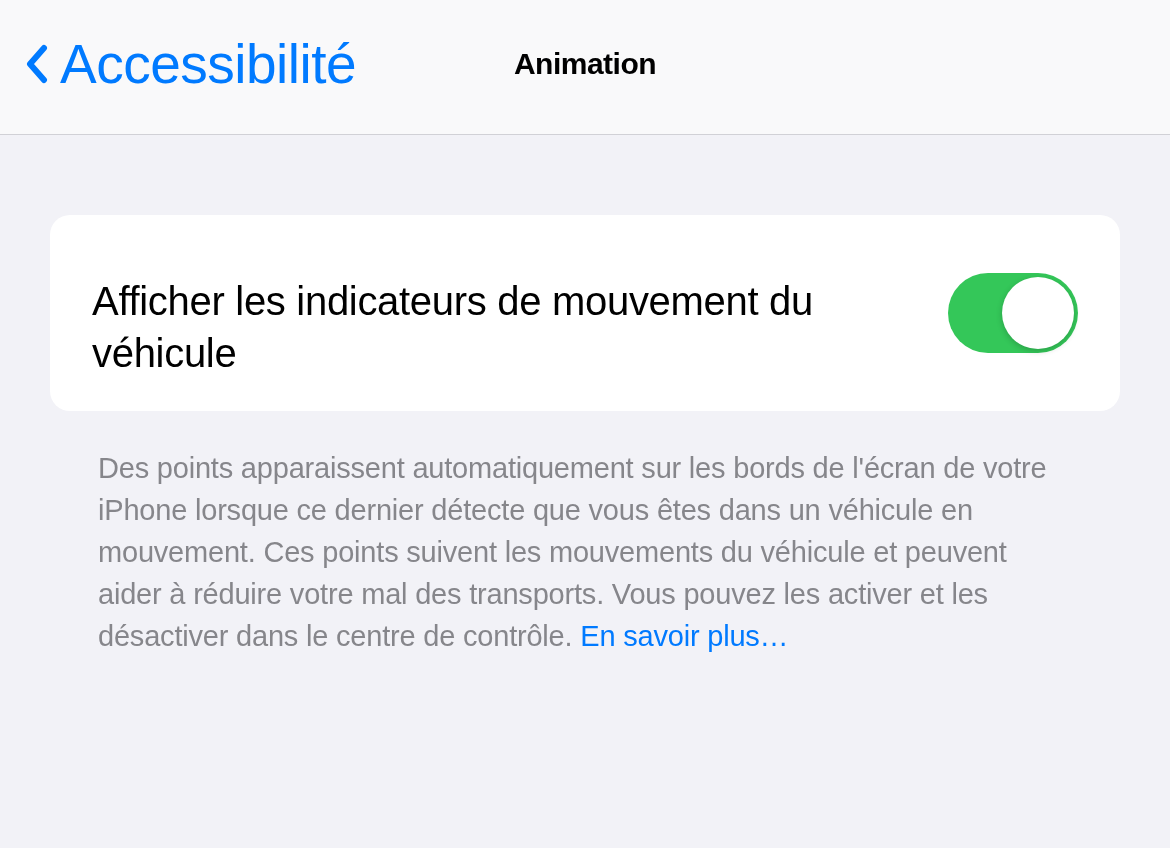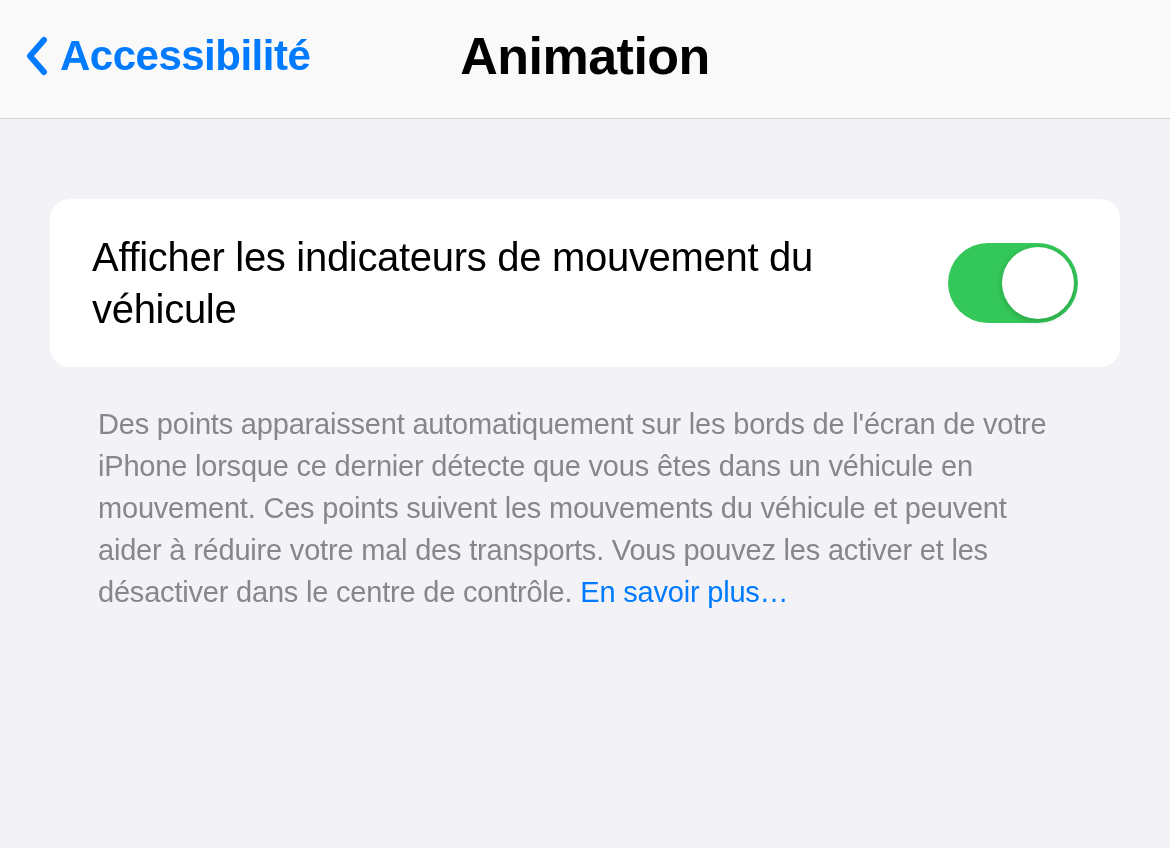--- a/index.html
+++ b/index.html
@@ -31,30 +31,29 @@
     .chevron-left {
       width: 24px;
       height: 40px;
       margin-right: 12px;
     }
     .chevron-left svg {
       width: 100%;
       height: 100%;
     }
     .back-label {
-      font-size: 42px;
+      font-size: 55px;
       color: #007aff;
       letter-spacing: -0.5px;
-      font-weight: bold;
     }
     .page-title {
       position: absolute;
       left: 50%;
       transform: translateX(-50%);
-      font-size: 52px;
+      font-size: 30px;
       font-weight: 600;
       color: #000;
       letter-spacing: -0.5px;
     }
     .content {
       padding: 80px 50px 0 50px;
     }
     .setting-card {
       background-color: #ffffff;
       border-radius: 20px;
@@ -62,20 +61,21 @@
       display: flex;
       align-items: center;
       justify-content: space-between;
     }
     .setting-label {
       font-size: 40px;
       color: #000;
       line-height: 1.3;
       letter-spacing: -0.3px;
       max-width: 780px;
+      margin-top: 28px;
     }
     .toggle {
       position: relative;
       width: 130px;
       height: 80px;
       background-color: #34c759;
       border-radius: 40px;
       cursor: pointer;
       flex-shrink: 0;
     }

